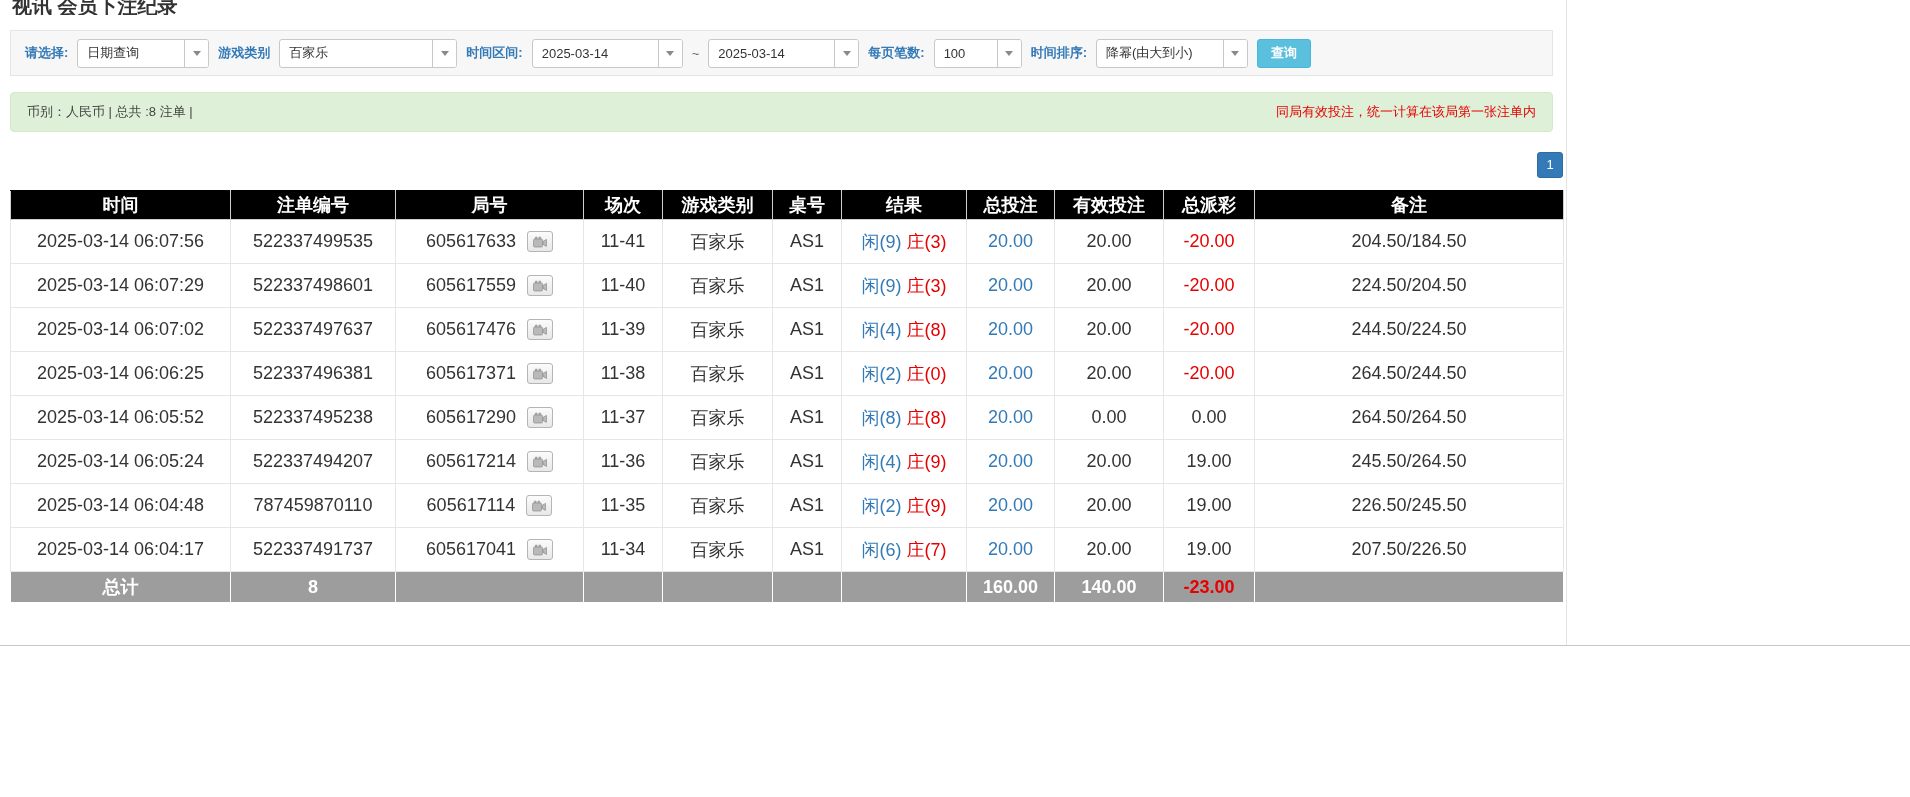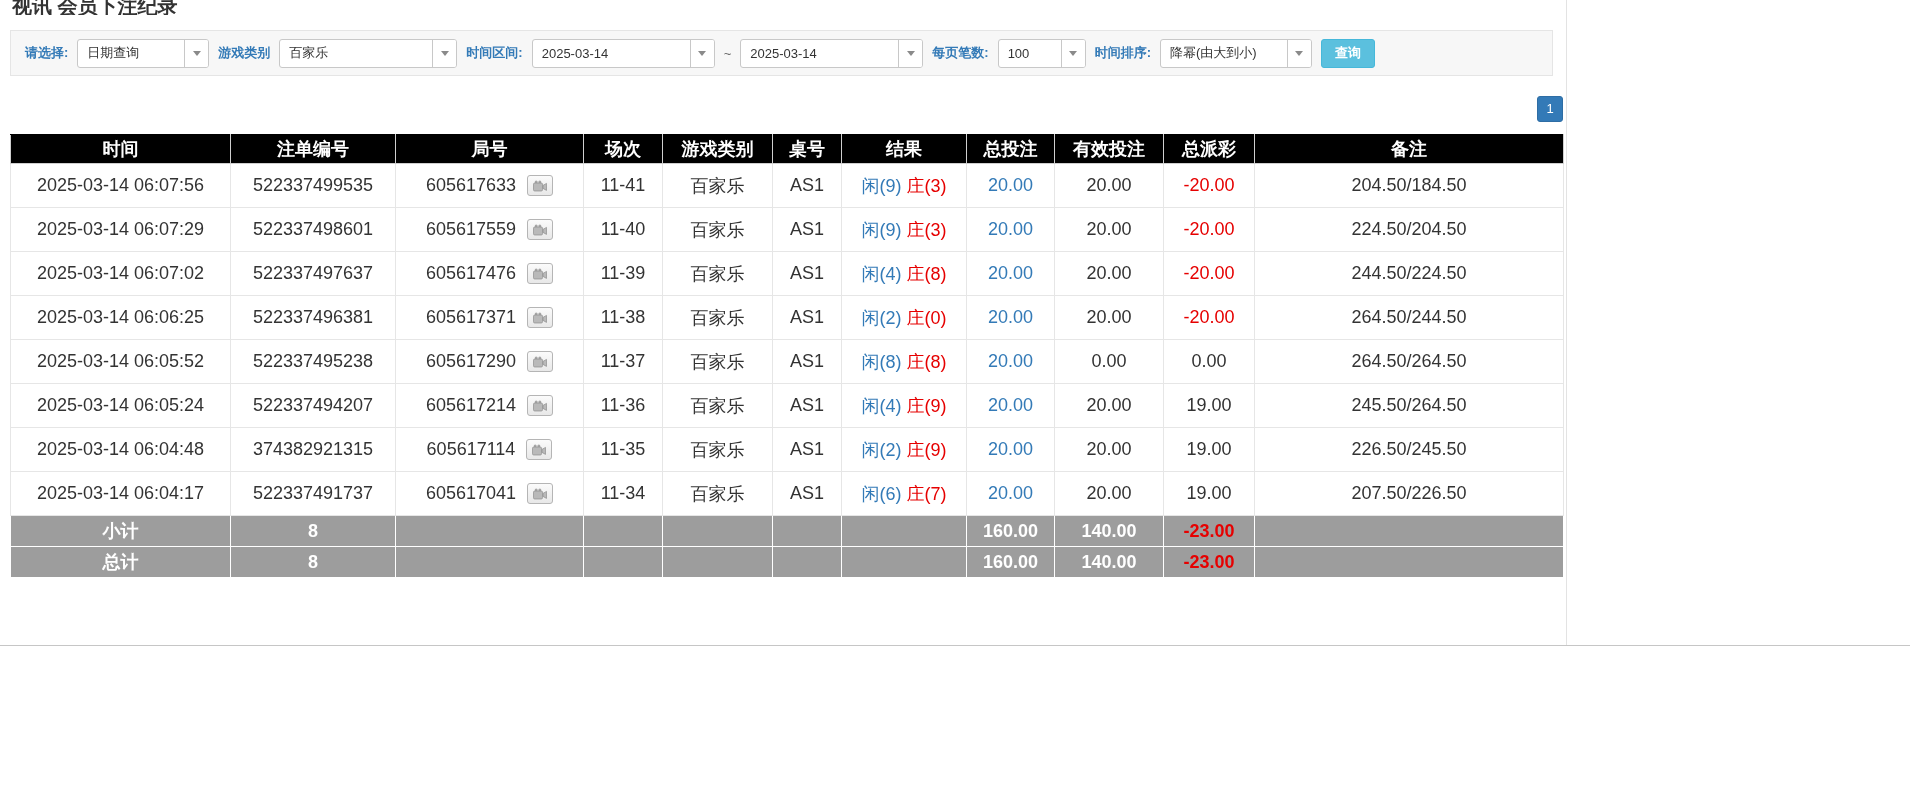--- a/index.html
+++ b/index.html
@@ -16,21 +16,21 @@
                 display:flex; align-items:center; gap:9px; padding:0 14px;
                 font-size:13px; }
   .flabel { color:#337ab7; font-weight:bold; white-space:nowrap; }
   .combo { height:29px; background:#fff; border:1px solid #c8c8c8; border-radius:3px;
            display:flex; align-items:center; overflow:hidden; }
   .combo-value { flex:1; padding:0 9px; color:#333; white-space:nowrap; overflow:hidden; }
   .combo-caret { width:24px; height:100%; border-left:1px solid #c8c8c8;
                  display:flex; align-items:center; justify-content:center; background:#fff; }
   .caret-shape { width:0; height:0; border-left:4px solid transparent;
                  border-right:4px solid transparent; border-top:5px solid #8a8a8a; }
-  .w130{width:132px;} .w178{width:178px;} .w158{width:183px;} .w88{width:88px;} .w152{width:152px;justify-content:space-between;}
+  .w130{width:132px;} .w178{width:178px;} .w158{width:151px;} .w88{width:88px;} .w152{width:152px;justify-content:space-between;}
   .tilde { color:#666; }
   .search-btn { height:29px; padding:0 13px; background:#5bc0de; color:#fff;
                 border:1px solid #46b8da; border-radius:3px; font-size:13px;
                 font-weight:bold; cursor:pointer; }
 
   
   .info-bar { width:1543px; height:40px; margin-top:16px;
               background:#dff0d8; border:1px solid #d6e9c6; border-radius:4px;
               display:flex; align-items:center; justify-content:space-between;
               padding:0 16px; font-size:13px; }
@@ -119,20 +119,24 @@
     <div class="combo w152">
       <span class="combo-value">降幂(由大到小)</span>
       <span class="combo-caret">
           <i class="caret-shape"></i>
         </span>
     </div>
 
     <button class="search-btn">查询</button>
   </div>
 
+  <div class="info-bar">
+    <span class="info-left">币别：人民币 | 总共 :8 注单 |</span>
+    <span class="info-right">同局有效投注，统一计算在该局第一张注单内</span>
+  </div>
 
   <div class="pagination">
     <span class="page-btn">1</span>
   </div>
 
   <table>
     <colgroup>
       <col style="width:220px">
         <col style="width:165px">
         <col style="width:188px">
@@ -294,21 +298,21 @@
           <td>百家乐</td>
           <td>AS1</td>
           <td><span class="player">闲(4)</span> <span class="banker">庄(9)</span></td>
           <td class="blue">20.00</td>
           <td>20.00</td>
           <td class="">19.00</td>
           <td>245.50/264.50</td>
         </tr>
         <tr>
           <td>2025-03-14 06:04:48</td>
-          <td>374382921315</td>
+          <td>787459870110</td>
           <td><span class="round-wrap">
               <span>605617114</span>
               <span class="replay-btn">
                 <svg width="14" height="12" viewBox="0 0 14 12">
                   <circle cx="3.2" cy="2" r="1.5" fill="#a7a7a7"></circle>
                   <circle cx="6.8" cy="2" r="1.5" fill="#a7a7a7"></circle>
                   <rect x="0.5" y="3" width="9" height="8" rx="1.2" fill="#b9b9b9" stroke="#8e8e8e" stroke-width="0.7"></rect>
                   <path d="M10 5.4 L13.5 3.4 V10.4 L10 8.4 Z" fill="#b9b9b9" stroke="#8e8e8e" stroke-width="0.7"></path>
                 </svg>
               </span>
@@ -341,43 +345,30 @@
           <td>AS1</td>
           <td><span class="player">闲(6)</span> <span class="banker">庄(7)</span></td>
           <td class="blue">20.00</td>
           <td>20.00</td>
           <td class="">19.00</td>
           <td>207.50/226.50</td>
         </tr>
       </tbody>
     <tbody>
       <tr class="tfoot-row">
-        <td>小计</td>
+        <td>总计</td>
         <td>8</td>
         <td></td>
         <td></td>
         <td></td>
         <td></td>
         <td></td>
         <td>160.00</td>
         <td>140.00</td>
         <td class="red">-23.00</td>
         <td></td>
       </tr>
-      <tr class="tfoot-row">
-        <td>总计</td>
-        <td>8</td>
-        <td></td>
-        <td></td>
-        <td></td>
-        <td></td>
-        <td></td>
-        <td>160.00</td>
-        <td>140.00</td>
-        <td class="red">-23.00</td>
-        <td></td>
-      </tr>
     </tbody>
   </table>
 
   <div class="right-frame-line"></div>
   <div class="bottom-frame-line"></div>
 </div>
 
 </body></html>

